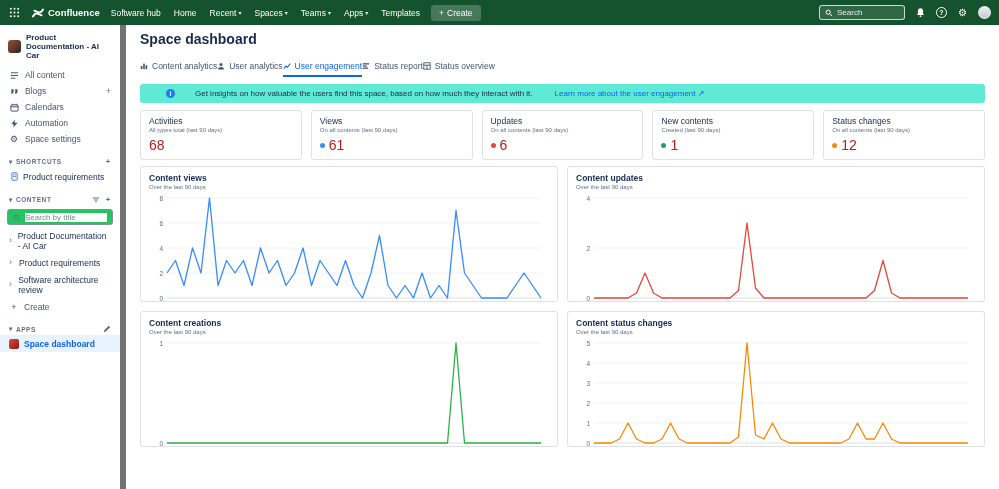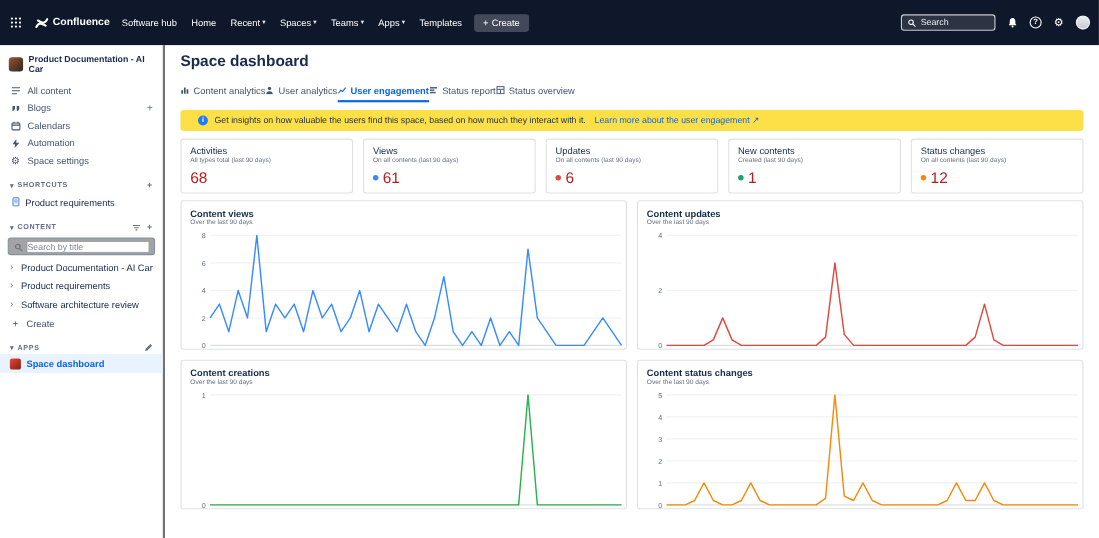--- a/index.html
+++ b/index.html
@@ -1,66 +1,66 @@
 <!DOCTYPE html>
 <html><head>
 <meta charset="utf-8">
 <style>
 *{box-sizing:border-box;margin:0;padding:0}
 html,body{width:999px;height:489px;overflow:hidden}
 body{font-family:"Liberation Sans",sans-serif;background:#fff;color:#172b4d}
 svg{display:block}
 
 
-.topnav{height:41px;background:#0f172a;display:flex;align-items:center;justify-content:space-between;padding:0 8px;color:#fff}
+.topnav{height:25px;background:#14532d;display:flex;align-items:center;justify-content:space-between;padding:0 8px;color:#fff}
 .nav-left{display:flex;align-items:center;gap:11px}
 .brand{display:flex;align-items:center;gap:4px;font-size:9.5px;font-weight:700;cursor:pointer}
 .nav-links{display:flex;align-items:center;gap:13px;font-size:8.5px}
 .nav-links .nav-item{color:#fff;text-decoration:none;display:flex;align-items:center;gap:2px;cursor:pointer;white-space:nowrap}
 .chev{font-size:6px;opacity:.9;line-height:1}
 .create-btn{background:rgba(255,255,255,.22);border:none;color:#fff;font-size:8.5px;border-radius:3px;padding:3px 8px;display:flex;gap:3px;align-items:center;cursor:pointer;font-family:inherit}
 .nav-right{display:flex;align-items:center;gap:9px}
 .searchbox{display:flex;align-items:flex-end;gap:4px;border:1px solid rgba(255,255,255,.75);border-radius:3px;padding:2px 5px;width:86px;background:rgba(255,255,255,.12)}
 .searchbox input{background:transparent;border:none;outline:none;color:#fff;font-size:8px;width:100%;font-family:inherit}
 .searchbox input::placeholder{color:rgba(255,255,255,.9)}
 .nav-icon{width:13px;height:13px;display:flex;align-items:center;justify-content:center;font-size:10px;cursor:pointer;color:#fff}
 .help-ic{width:11px;height:11px;border:1px solid #fff;border-radius:50%;font-size:7px;display:flex;align-items:center;justify-content:center;font-weight:700}
 .avatar{width:13px;height:13px;border-radius:50%;background:linear-gradient(#ececec,#c7ccd4);border:1px solid rgba(255,255,255,.6);cursor:pointer}
 
 
 .app{display:flex;height:464px}
-.sidebar{width:150px;border-right:2px solid #737373;padding:8px 0 0;font-size:8.5px;color:#44546f;overflow:hidden;flex:none}
+.sidebar{width:126px;border-right:6px solid #737373;padding:8px 0 0;font-size:8.5px;color:#44546f;overflow:hidden;flex:none}
 .main{flex:1;padding:6px 14px 0;overflow:hidden}
 
 
 .space-head{display:flex;align-items:center;gap:5px;padding:0 8px 7px;font-weight:700;color:#172b4d;font-size:8px;cursor:pointer}
 .space-logo{width:13px;height:13px;border-radius:3px;background:linear-gradient(135deg,#a0522d 0%,#5b3a29 55%,#2e2420 100%);flex:none}
 .snav-item{display:flex;align-items:center;gap:6px;padding:3px 9px;cursor:pointer;color:#44546f}
 .ic{width:10px;height:10px;display:flex;align-items:center;justify-content:center;color:#44546f;font-size:9px;flex:none}
 .row-plus{margin-left:auto;color:#626f86;font-size:9px;cursor:pointer}
 .sec-head{display:flex;align-items:center;gap:3px;padding:3px 9px 2px;margin-top:7px;font-size:6.5px;font-weight:700;letter-spacing:.6px;color:#626f86;cursor:pointer}
 .sec-head .right{margin-left:auto;display:flex;gap:6px;align-items:center}
 .sec-head .right span{cursor:pointer;font-size:8px}
-.side-search{margin:3px 7px 2px;display:flex;align-items:flex-end;gap:4px;border:1px solid #8590a2;border-radius:3px;padding:2.5px 5px;background:#a3a3a3}
+.side-search{margin:3px 7px 2px;display:flex;align-items:flex-end;gap:4px;border:1px solid #8590a2;border-radius:3px;padding:2.5px 5px;background:#22c55e}
 .side-search input{border:none;outline:none;font-size:8px;width:100%;color:#172b4d;font-family:inherit}
 .side-search input::placeholder{color:#7a869a}
 .tree-item{display:flex;align-items:center;gap:4px;padding:3.5px 9px;color:#172b4d;cursor:pointer}
 .tree-item .tchev{color:#626f86;font-size:9px;line-height:1;width:6px}
 .create-item{display:flex;align-items:center;gap:5px;padding:3.5px 9px;color:#44546f;cursor:pointer}
 .app-item{display:flex;align-items:center;gap:5px;padding:3.5px 9px;cursor:pointer}
 .app-item.selected{background:#e9f2ff;color:#0c66e4;font-weight:600}
 .app-logo{width:10px;height:10px;border-radius:2px;background:linear-gradient(135deg,#e2483d 0%,#b02c1f 60%,#7a1f15 100%);flex:none}
 .doc-ic{flex:none}
 
 
 .page-title{font-size:14px;font-weight:700;color:#172b4d;margin:0 0 14px}
 .tabs{display:flex;font-size:8.5px;color:#44546f}
 .tab{display:flex;align-items:center;gap:4px;padding-bottom:4px;border-bottom:2px solid transparent;cursor:pointer;white-space:nowrap}
-.tab.active{color:#0c66e4;border-bottom-color:#0c66e4;font-weight:700}
-.banner{margin-top:7px;background:#fde047;border-radius:3px;padding:5px 16px;display:flex;align-items:center;gap:6px;font-size:8px;color:#172b4d}
+.tab.active{color:#0c66e4;border-bottom-color:#0c66e4;font-weight:400}
+.banner{margin-top:7px;background:#5eead4;border-radius:3px;padding:5px 26px;display:flex;align-items:center;gap:20px;font-size:8px;color:#172b4d}
 .banner .blink{color:#0c66e4;text-decoration:none;cursor:pointer;margin-left:2px}
 .info-ic{width:9px;height:9px;border-radius:50%;background:#1d7afc;color:#fff;font-size:6.5px;display:flex;align-items:center;justify-content:center;font-weight:700;flex:none}
 .stats{display:flex;gap:9px;margin-top:7px}
 .stat-card{flex:1;border:1px solid #dfe1e6;border-radius:3px;padding:5px 8px 6px;background:#fff}
 .stat-title{font-size:8.5px;font-weight:400;color:#172b4d}
 .stat-sub{font-size:6px;color:#626f86;margin-top:1px;white-space:nowrap;overflow:hidden}
 .stat-val{display:flex;align-items:center;gap:4px;margin-top:4px;font-size:14px;color:#b91c1c}
 .dot{width:5px;height:5px;border-radius:50%;flex:none}
 .charts{display:grid;grid-template-columns:1fr 1fr;gap:9px;margin-top:6px}
 .chart-card{border:1px solid #dfe1e6;border-radius:3px;padding:6px 8px 2px;height:136px;background:#fff;overflow:hidden}

